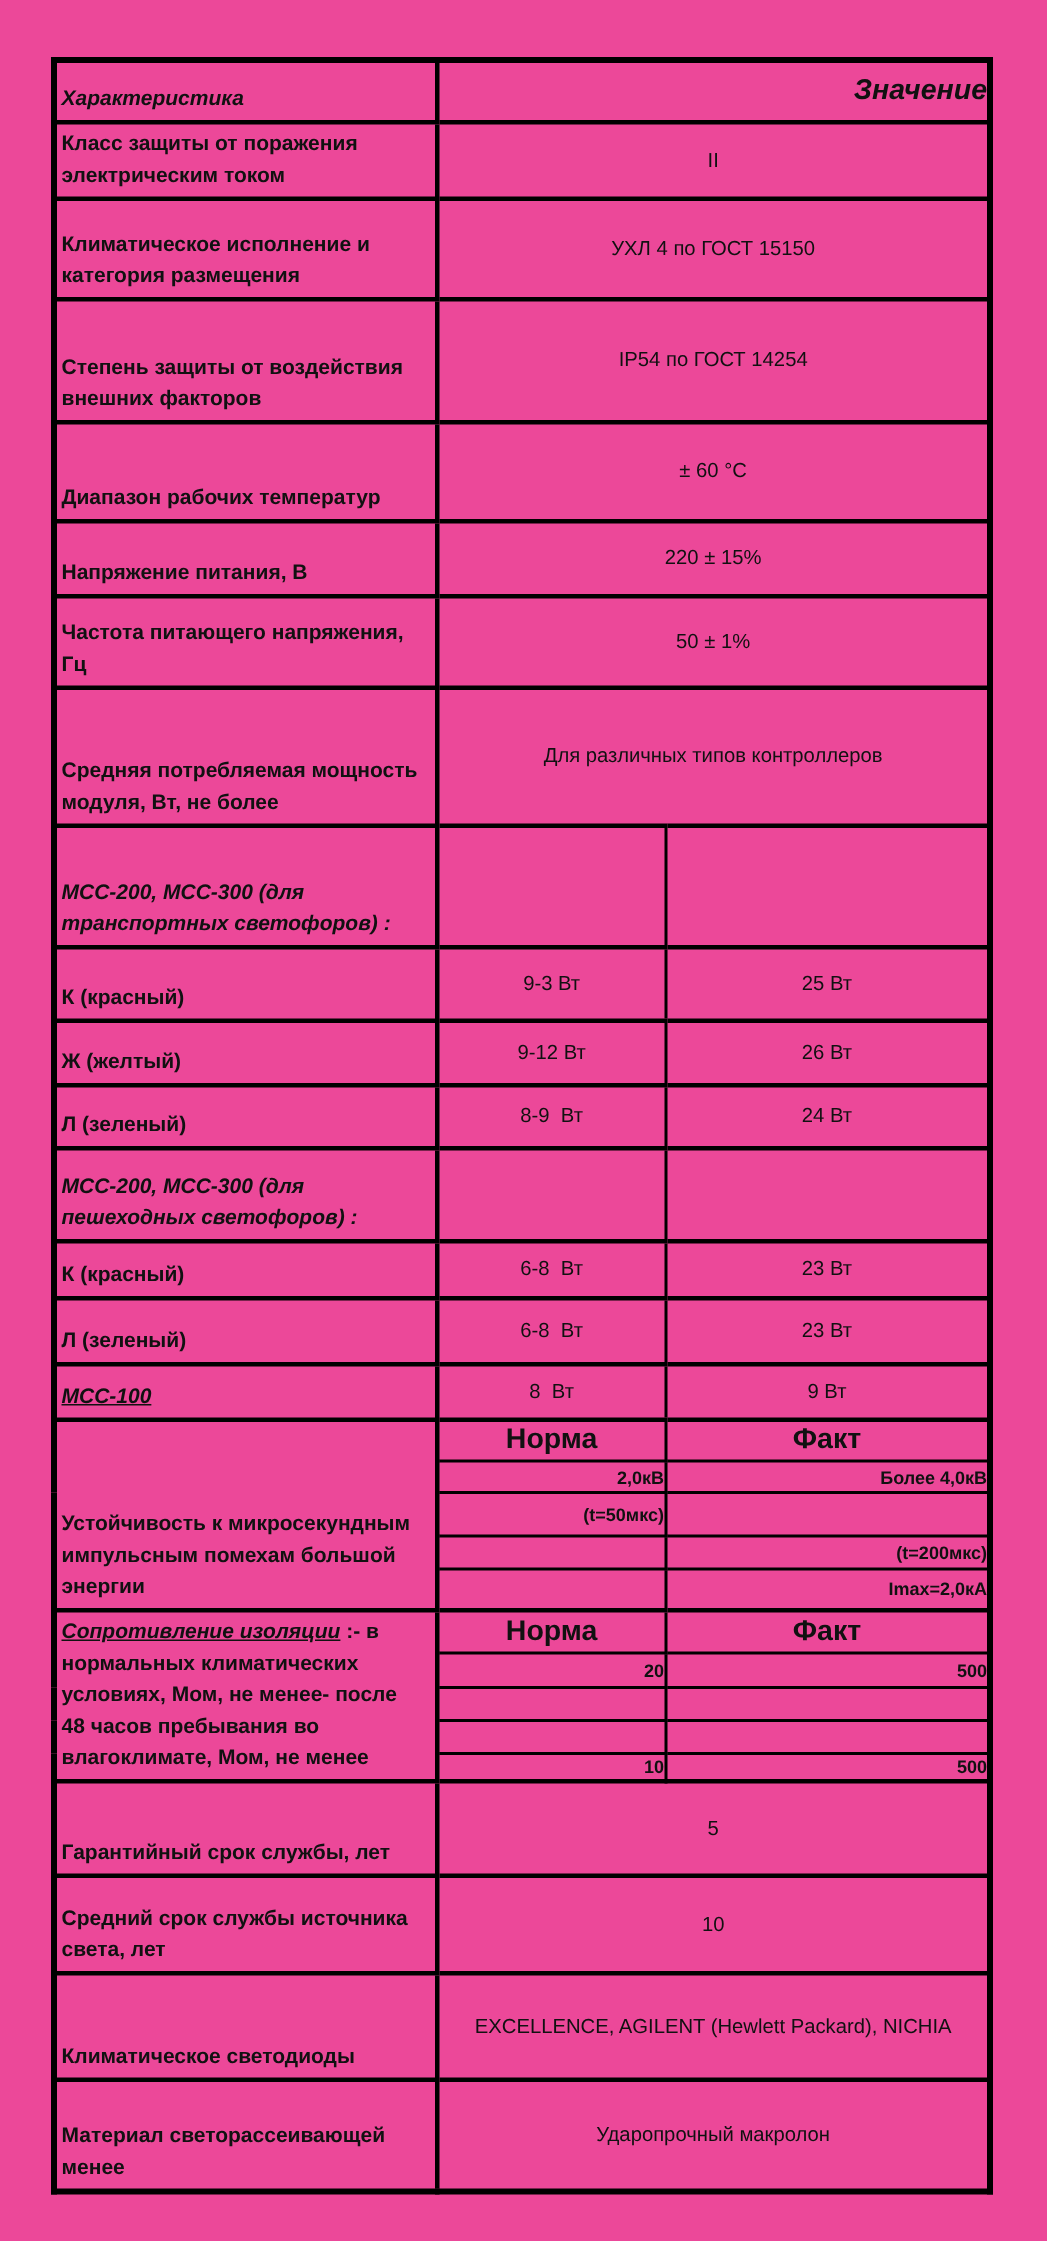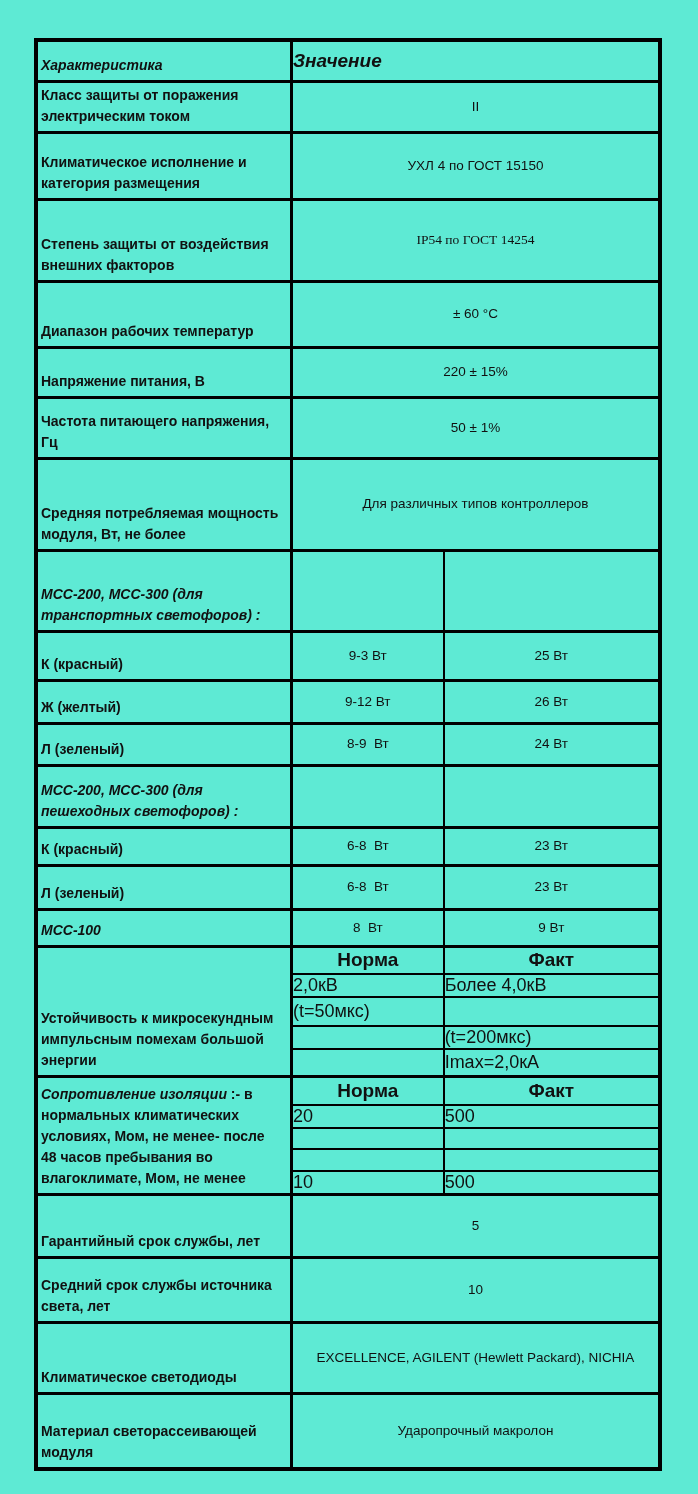--- a/index.html
+++ b/index.html
@@ -1,58 +1,59 @@
 <!DOCTYPE html>
 <html><head>
 <meta charset="utf-8">
 <style>
   html, body { margin:0; padding:0; }
   body {
     width:698px; height:1494px; background:#ffffff;
     font-family:"Liberation Sans", sans-serif; color:#111111;
   }
-  .page { position:relative; width:698px; height:1494px; background:#5eead4; overflow:hidden; }
+  .page { position:relative; width:698px; height:1494px; background:#ec4899; overflow:hidden; }
 
   table.spec {
     position:absolute; left:34px; top:38px;
     border-collapse:collapse; table-layout:fixed;
     border:4px solid #000000;
     width:628px;
   }
   td {
     border:2px solid #000000;
     padding:0; overflow:hidden;
   }
   tr.major > td { border-top-width:3px; }
 
   td.hdr {
-    text-align:left; vertical-align:middle;
+    text-align:right; vertical-align:middle;
     font-weight:bold; font-style:italic; font-size:19px;
   }
   td.lbl {
     border-right-width:3px;
     vertical-align:bottom; text-align:left;
     font-weight:bold; font-size:14px; line-height:21px;
     padding:2px 6px 4px 3px;
   }
   td.val {
     text-align:center; vertical-align:middle;
     font-size:13.5px; line-height:18px;
     padding:1px 4px;
   }
   td.subhdr {
     text-align:center; vertical-align:middle;
     font-weight:bold; font-size:19px;
   }
   td.subval {
-    text-align:left; vertical-align:middle;
-    font-size:18px;
+    text-align:right; vertical-align:middle;
+    font-size:12px;
+    font-weight:bold;
   }
   .mss { font-style:italic; }
-  .und { }
+  .und { text-decoration:underline; }
 </style>
 </head>
 <body>
 
 <div class="page">
   <table class="spec">
     <colgroup>
       <col style="width:255px">
       <col style="width:152px">
       <col style="width:216px">
@@ -69,21 +70,21 @@
       <td class="val" colspan="2">II</td>
     </tr>
 
     <tr class="major" style="height:67px">
       <td class="lbl">Климатическое исполнение и категория размещения</td>
       <td class="val" colspan="2">УХЛ 4 по ГОСТ 15150</td>
     </tr>
 
     <tr class="major" style="height:82px">
       <td class="lbl">Степень защиты от воздействия внешних факторов</td>
-      <td class="val" colspan="2" style="vertical-align:middle;font-family:Liberation Serif, serif;">IP54 по ГОСТ 14254</td>
+      <td class="val" colspan="2" style="vertical-align:middle;">IP54 по ГОСТ 14254</td>
     </tr>
 
     <tr class="major" style="height:66px">
       <td class="lbl">Диапазон рабочих температур</td>
       <td class="val" colspan="2">± 60 °C</td>
     </tr>
 
     <tr class="major" style="height:50px">
       <td class="lbl">Напряжение питания, В</td>
       <td class="val" colspan="2">220 ± 15%</td>
@@ -200,18 +201,18 @@
       <td class="lbl">Средний срок службы источника света, лет</td>
       <td class="val" colspan="2">10</td>
     </tr>
 
     <tr class="major" style="height:71px">
       <td class="lbl">Климатическое светодиоды</td>
       <td class="val" colspan="2">EXCELLENCE, AGILENT (Hewlett Packard), NICHIA</td>
     </tr>
 
     <tr class="major" style="height:75px">
-      <td class="lbl">Материал светорассеивающей модуля</td>
+      <td class="lbl">Материал светорассеивающей менее</td>
       <td class="val" colspan="2">Ударопрочный макролон</td>
     </tr>
   </tbody>
     </table>
 </div>
 
 </body></html>

